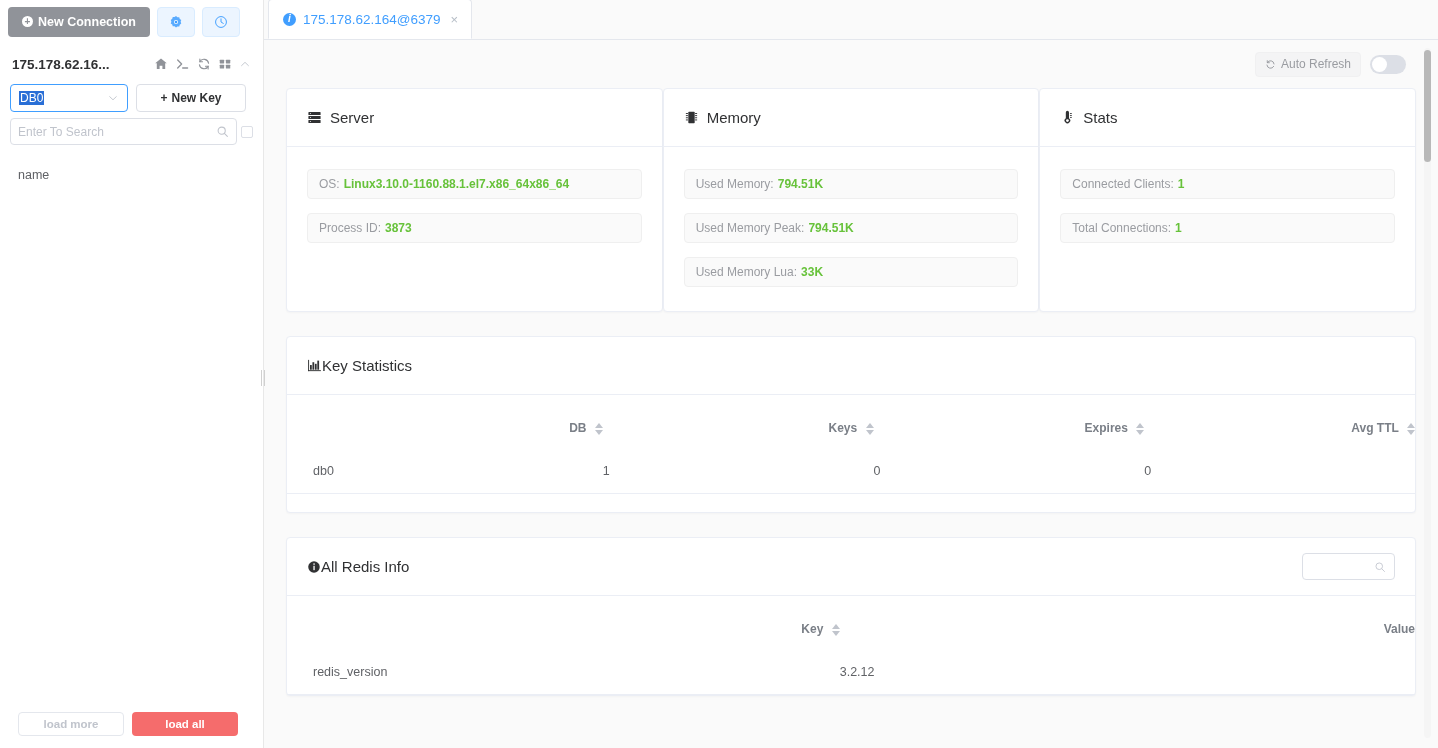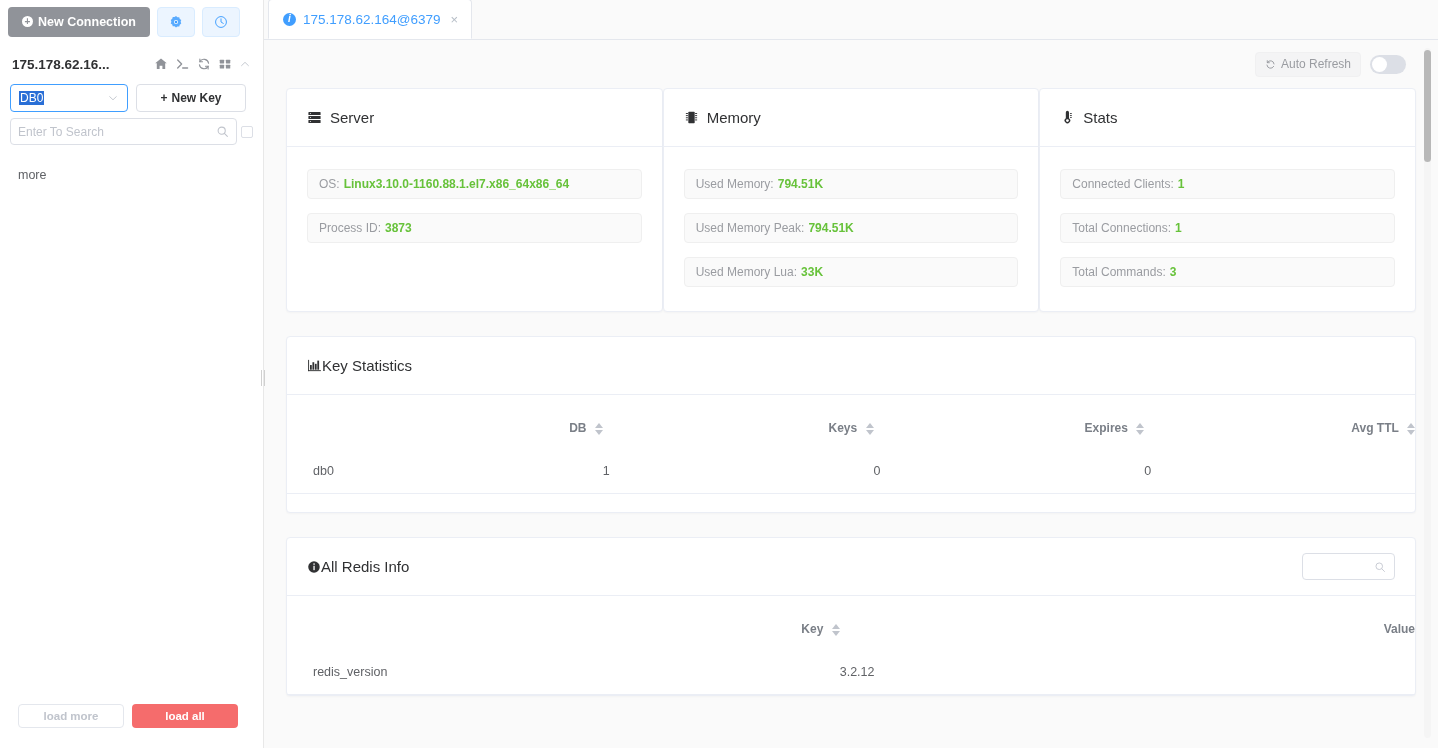--- a/index.html
+++ b/index.html
@@ -130,21 +130,21 @@
     flex: 0 0 12px;
   }
 
   .key-list { padding: 20px 0 0 18px; }
   .key-item {
     font-size: 12.5px; color: #606266;
     line-height: 20px; cursor: pointer;
   }
 
   .sb-footer {
-    position: absolute; left: 0; bottom: 20px;
+    position: absolute; left: 0; bottom: 12px;
     width: 294px;
     display: flex; gap: 8px;
     padding: 0 18px;
   }
   .load-more-btn {
     width: 106px; height: 24px;
     border: 1px solid #e4e7ed; border-radius: 4px;
     background: #fff; color: #c0c4cc;
     font-size: 11.5px; font-weight: bold;
     cursor: pointer;
@@ -441,21 +441,21 @@
           <svg width="13" height="13" viewBox="0 0 16 16" fill="none" stroke="#c0c4cc" stroke-width="1.3">
             <circle cx="7" cy="7" r="4.4"></circle>
             <path d="M10.3 10.3 14 14" stroke-linecap="round"></path>
           </svg>
         </span>
       </div>
       <div class="search-chk"></div>
     </div>
 
     <div class="key-list">
-      <div class="key-item">more</div>
+      <div class="key-item">name</div>
     </div>
 
     <div class="sb-footer">
       <button class="load-more-btn">load more</button>
       <button class="load-all-btn">load all</button>
     </div>
 
     <div class="splitter" style="top:366px;height:24px;">
       <span class="grip">
           <i></i>
@@ -567,24 +567,20 @@
             <span class="ctitle">Stats</span>
           </div>
           <div class="card-body">
             <div class="info-pill">
               <span>Connected Clients:</span>
               <span class="pv">1</span>
             </div>
             <div class="info-pill">
               <span>Total Connections:</span>
               <span class="pv">1</span>
-            </div>
-            <div class="info-pill">
-              <span>Total Commands:</span>
-              <span class="pv">3</span>
             </div>
           </div>
         </div>
 
       </div>
 
       <div class="panel">
         <div class="panel-head">
           <span>
             <svg width="15" height="15" viewBox="0 0 16 16" fill="#303133">

